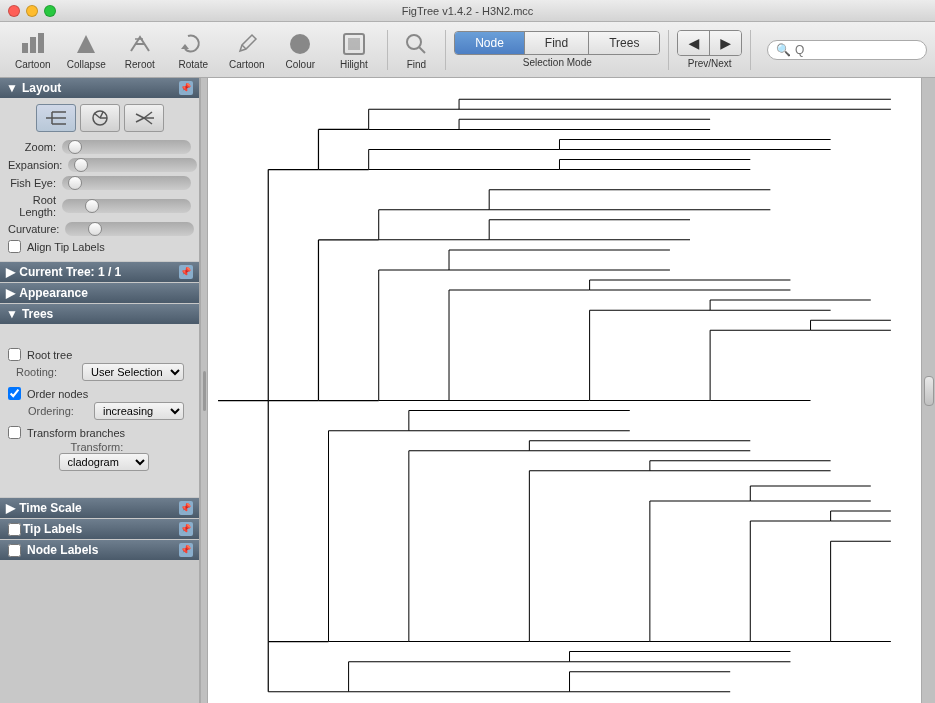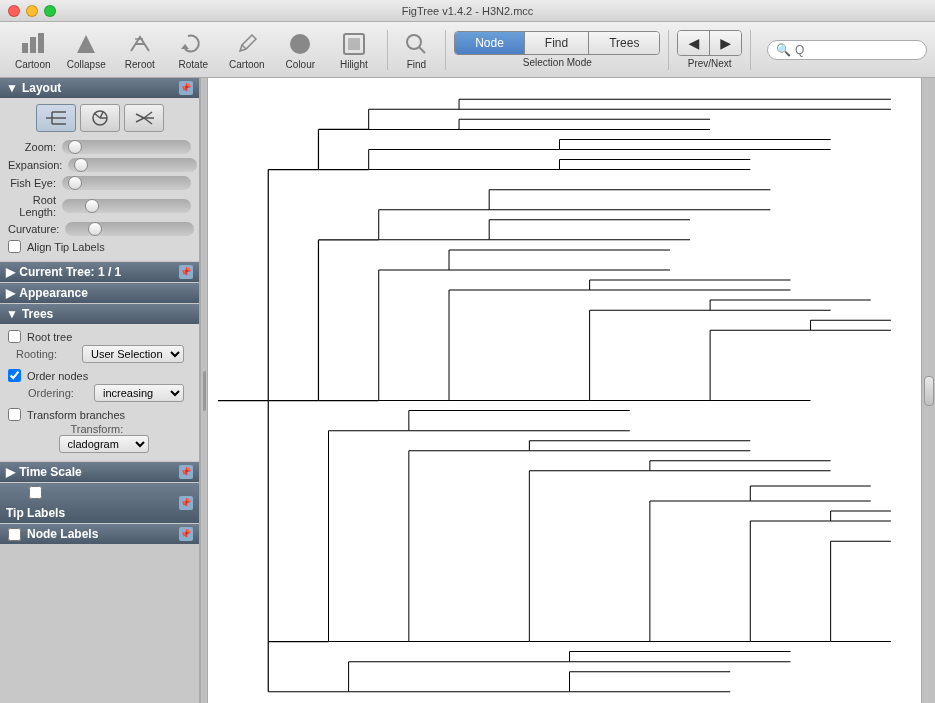--- a/index.html
+++ b/index.html
@@ -268,21 +268,21 @@
       margin-right: 6px;
     }
     .checkbox-label {
       font-size: 11px;
       color: #333;
     }
 
     
     .trees-content {
       background: #d8d8d8;
-      padding: 2px 8px;
+      padding: 20px 8px;
     }
     .form-row {
       display: flex;
       align-items: center;
       margin-bottom: 6px;
     }
     .form-label {
       font-size: 11px;
       color: #555;
       margin-right: 6px;
@@ -608,21 +608,21 @@
 
     <div class="section-header" style="margin-top:1px;">
       <span style="display:flex;align-items:center;gap:4px;">
         <span>▶</span>
         <span>Time Scale</span>
       </span>
       <div class="section-pin">📌</div>
     </div>
 
     <div class="section-header" style="margin-top:1px;">
-      <span style="display:flex;align-items:center;gap:7px;flex-direction:column;">
+      <span style="display:flex;align-items:center;gap:0;">
         <input type="checkbox" style="margin: 0px 2px;">
         <span>Tip Labels</span>
       </span>
       <div class="section-pin">📌</div>
     </div>
 
     <div class="section-header" style="margin-top:1px;gap:40px;">
       <span style="display:flex;align-items:center;gap:4px;">
         <input type="checkbox" style="margin: 0px 2px;">
         <span>Node Labels</span>

